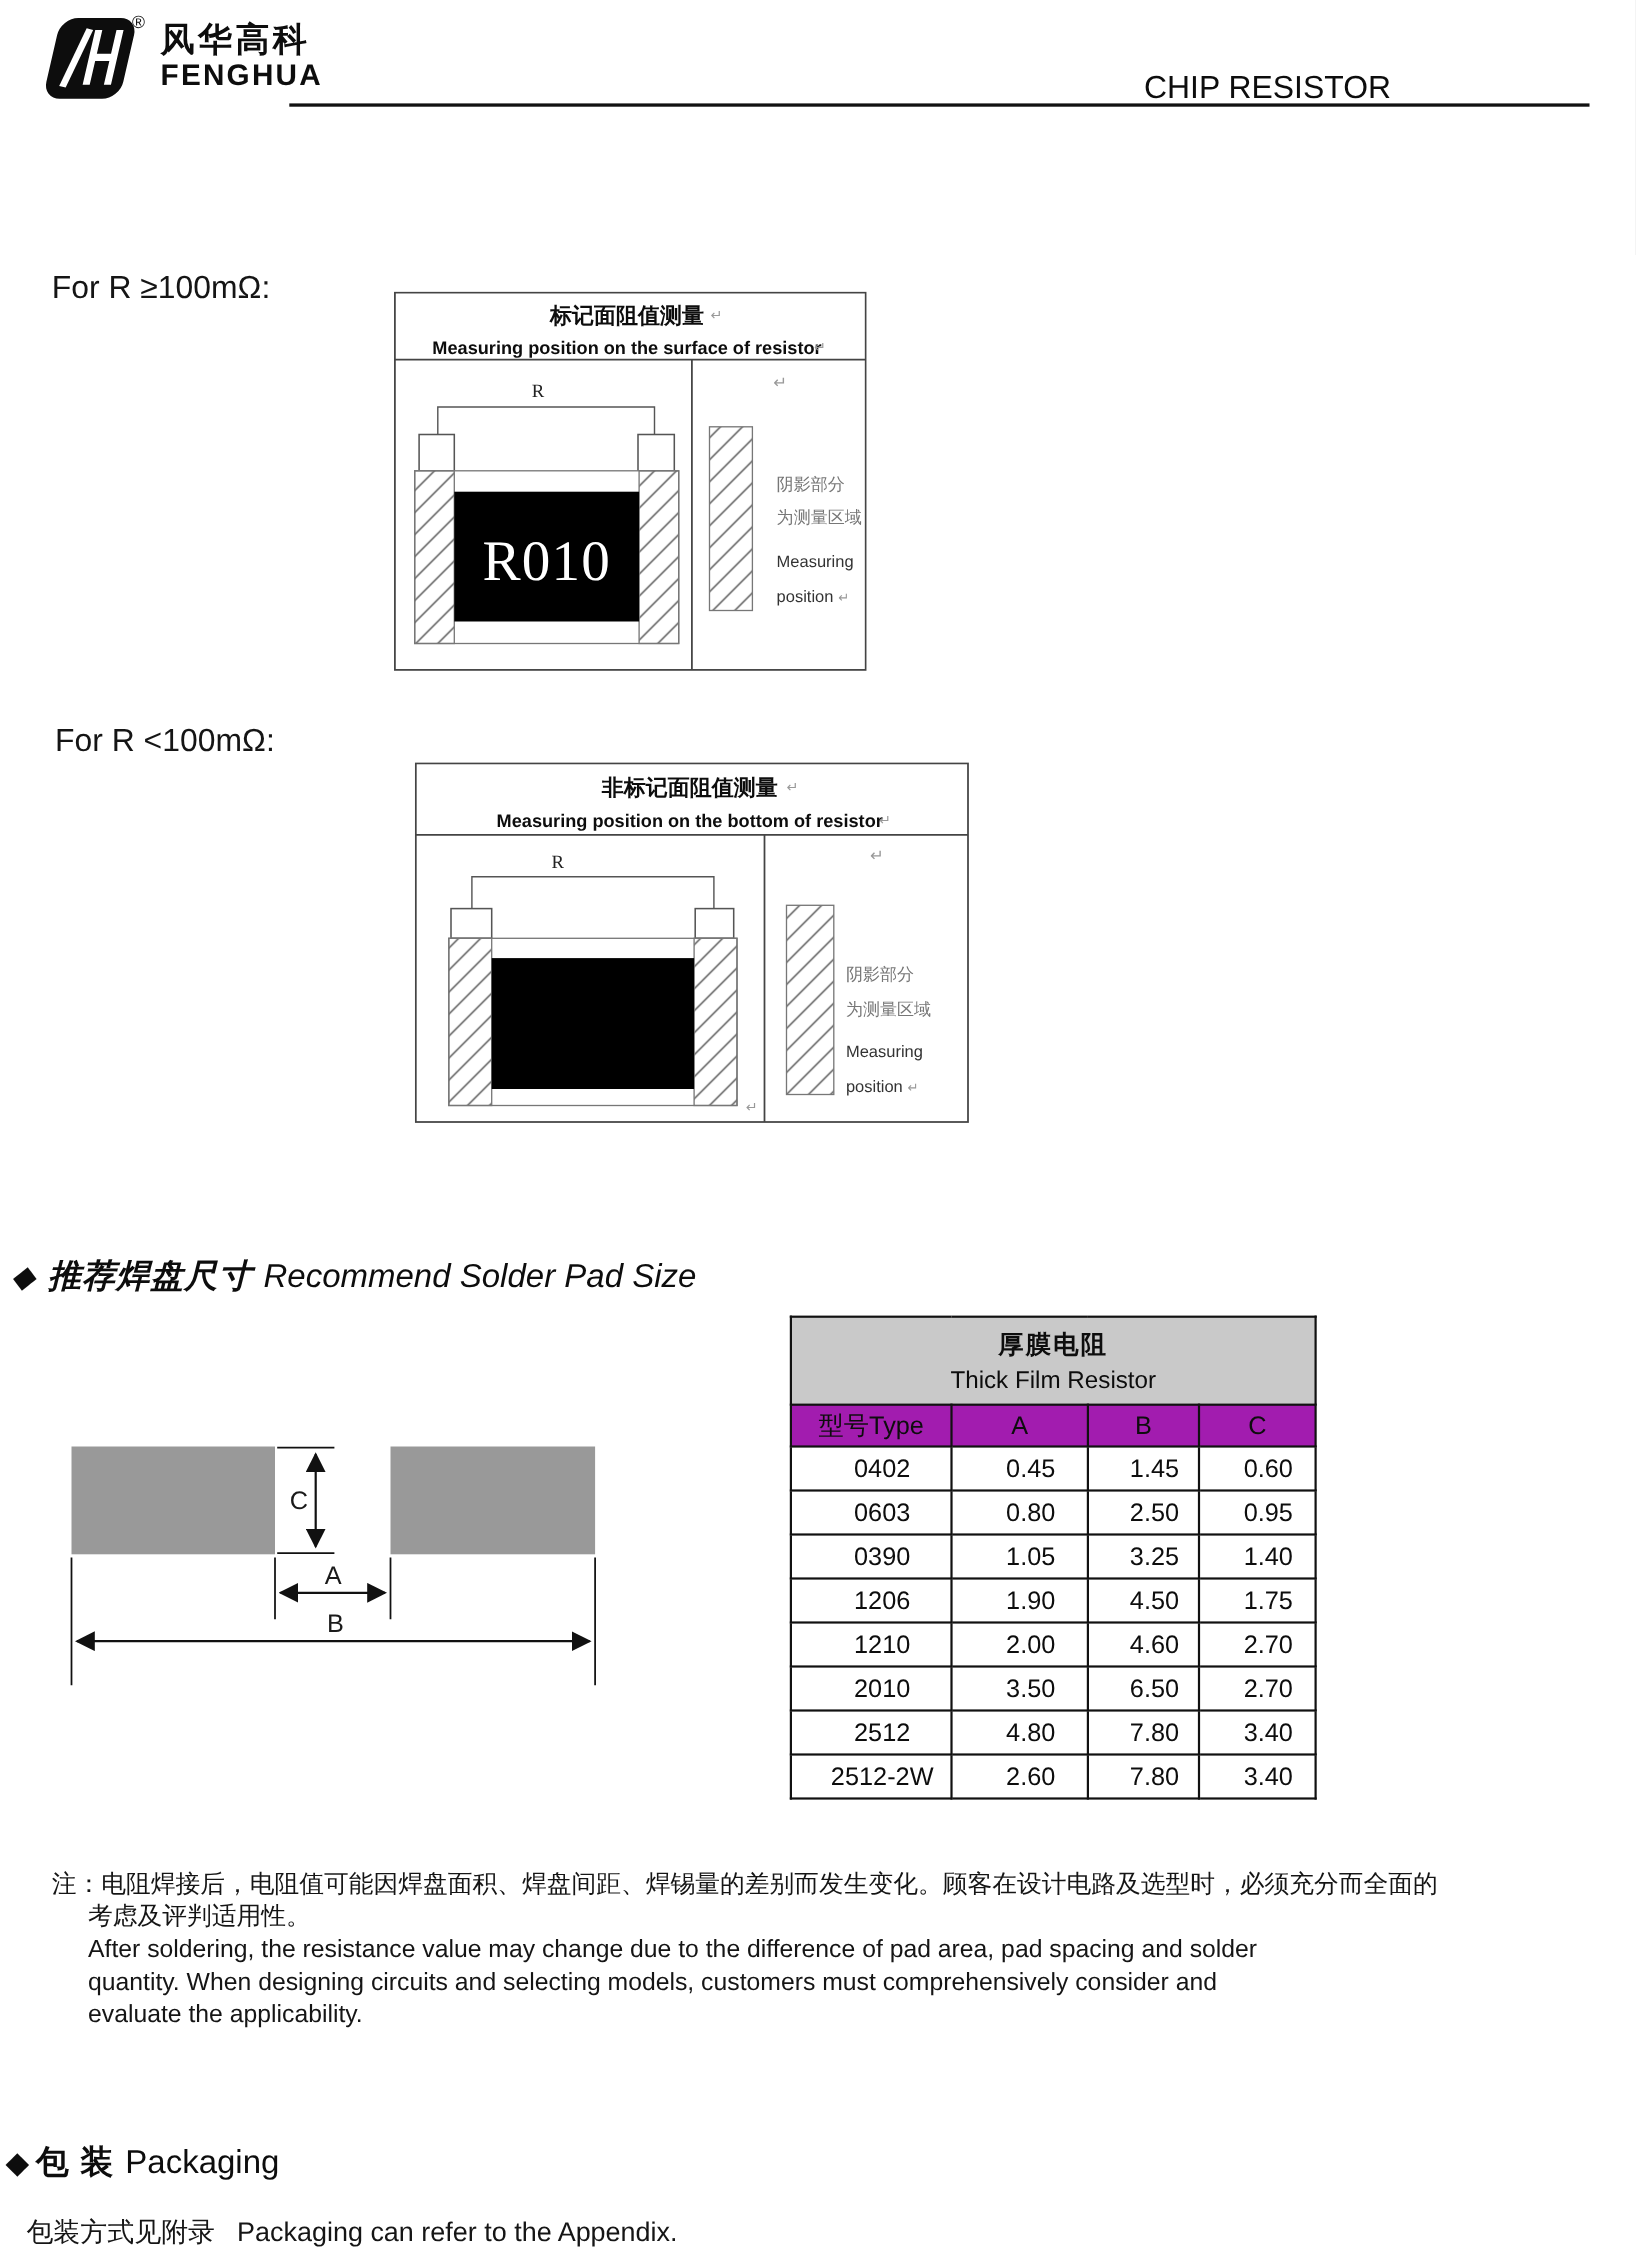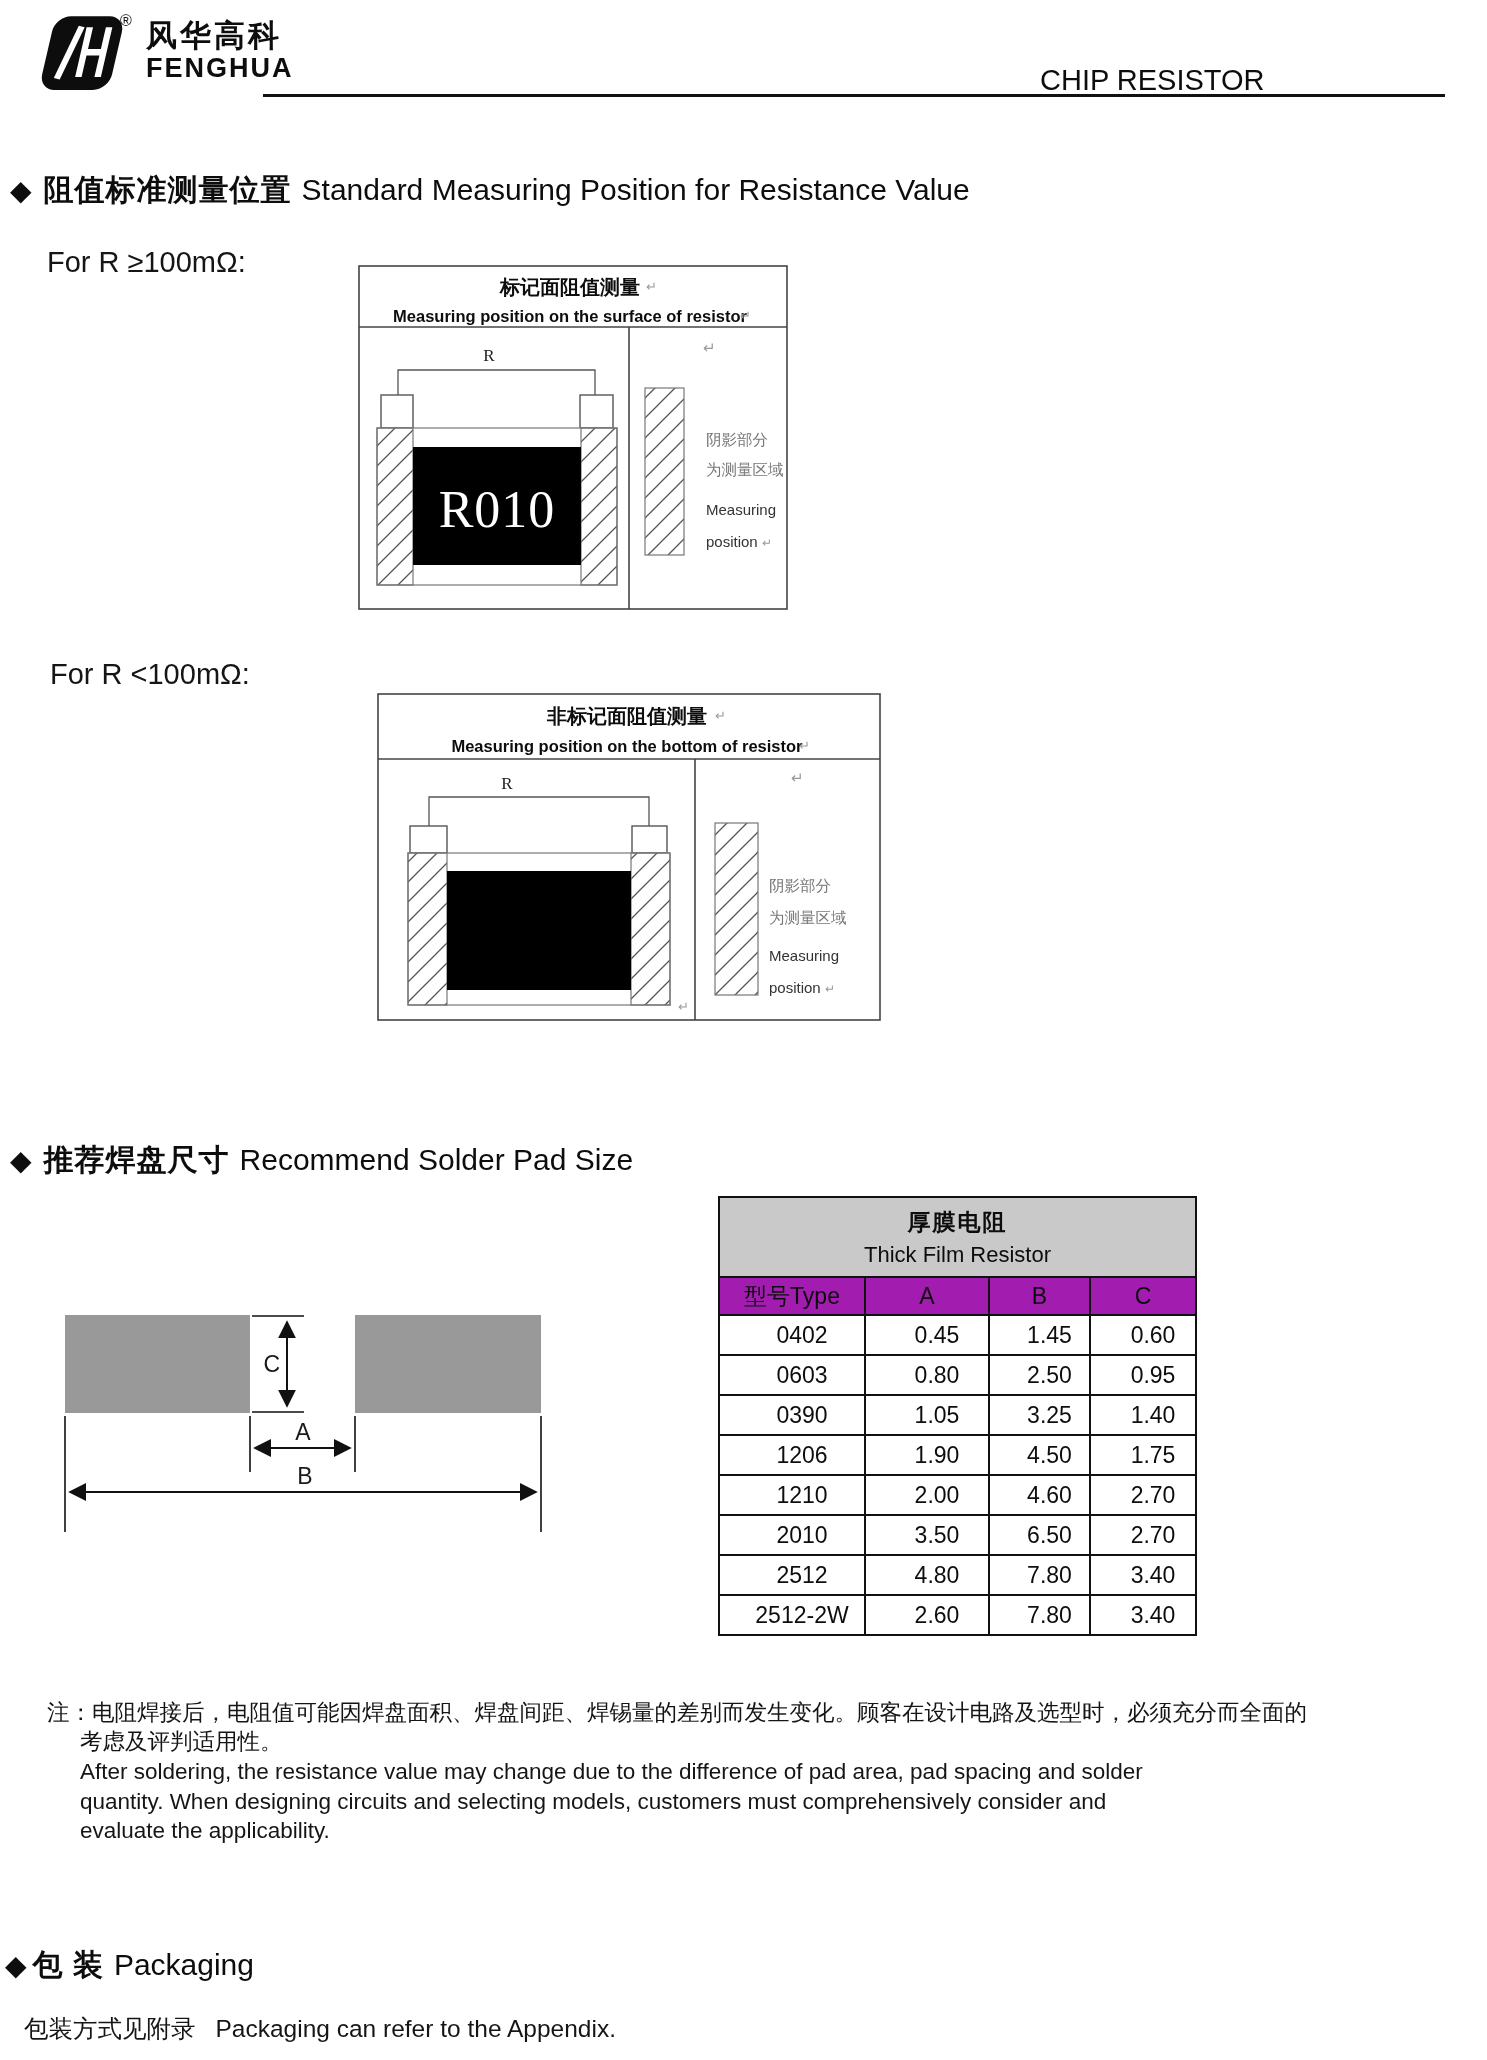--- a/index.html
+++ b/index.html
@@ -68,23 +68,20 @@
     </g>
   </svg>
   <div class="reg-mark">®</div>
   <div class="brand">
     <div class="brand-cn">风华高科</div>
     <div class="brand-en">FENGHUA</div>
   </div>
   <div class="head-rule"></div>
   <div class="doc-title">CHIP RESISTOR</div>
 
-  <div class="sec-head" style="left:10px; top:170px;">
-    <span class="diamond">◆</span><span class="cn">阻值标准测量位置</span><span class="en">Standard Measuring Position for Resistance Value</span>
-  </div>
 
   <div class="case-label" style="left:47px; top:246px;">For R ≥100mΩ:</div>
   <div class="case-label" style="left:50px; top:658px;">For R &lt;100mΩ:</div>
 
   <svg class="diag" style="left:358px; top:265px;" width="430" height="345" viewBox="0 0 430 345">
     <defs>
       <pattern id="hatch1" patternUnits="userSpaceOnUse" width="20" height="20">
         <path d="M0,20 L20,0 M-5,5 L5,-5 M15,25 L25,15" stroke="#555" stroke-width="1.3" fill="none"></path>
       </pattern>
     </defs>
@@ -141,21 +138,21 @@
 
     <text x="414" y="90" font-size="15" fill="#999">↵</text>
     <rect x="338" y="130" width="43" height="172" fill="url(#hatch2)" stroke="#777" stroke-width="1.2"></rect>
     <text x="392" y="198" font-size="15.5" fill="#777">阴影部分</text>
     <text x="392" y="230" font-size="15.5" fill="#777">为测量区域</text>
     <text x="392" y="268" font-size="15" fill="#333">Measuring</text>
     <text x="392" y="300" font-size="15" fill="#333">position</text>
     <text x="448" y="300" font-size="12" fill="#999">↵</text>
   </svg>
 
-  <div class="sec-head" style="left:10px; top:1140px;">
+  <div class="sec-head" style="left:10px; top:1140px;font-style:italic;">
     <span class="diamond">◆</span><span class="cn">推荐焊盘尺寸</span><span class="en">Recommend Solder Pad Size</span>
   </div>
 
   <svg class="diag" style="left:42px; top:1300px;" width="520" height="245" viewBox="0 0 520 245">
     <defs>
       <marker id="arr" viewBox="0 0 10 10" refX="9" refY="5" markerWidth="9" markerHeight="9" orient="auto-start-reverse">
         <path d="M0,0 L10,5 L0,10 z" fill="#111"></path>
       </marker>
     </defs>
     <rect x="23" y="15" width="185" height="98" fill="#999999"></rect>

